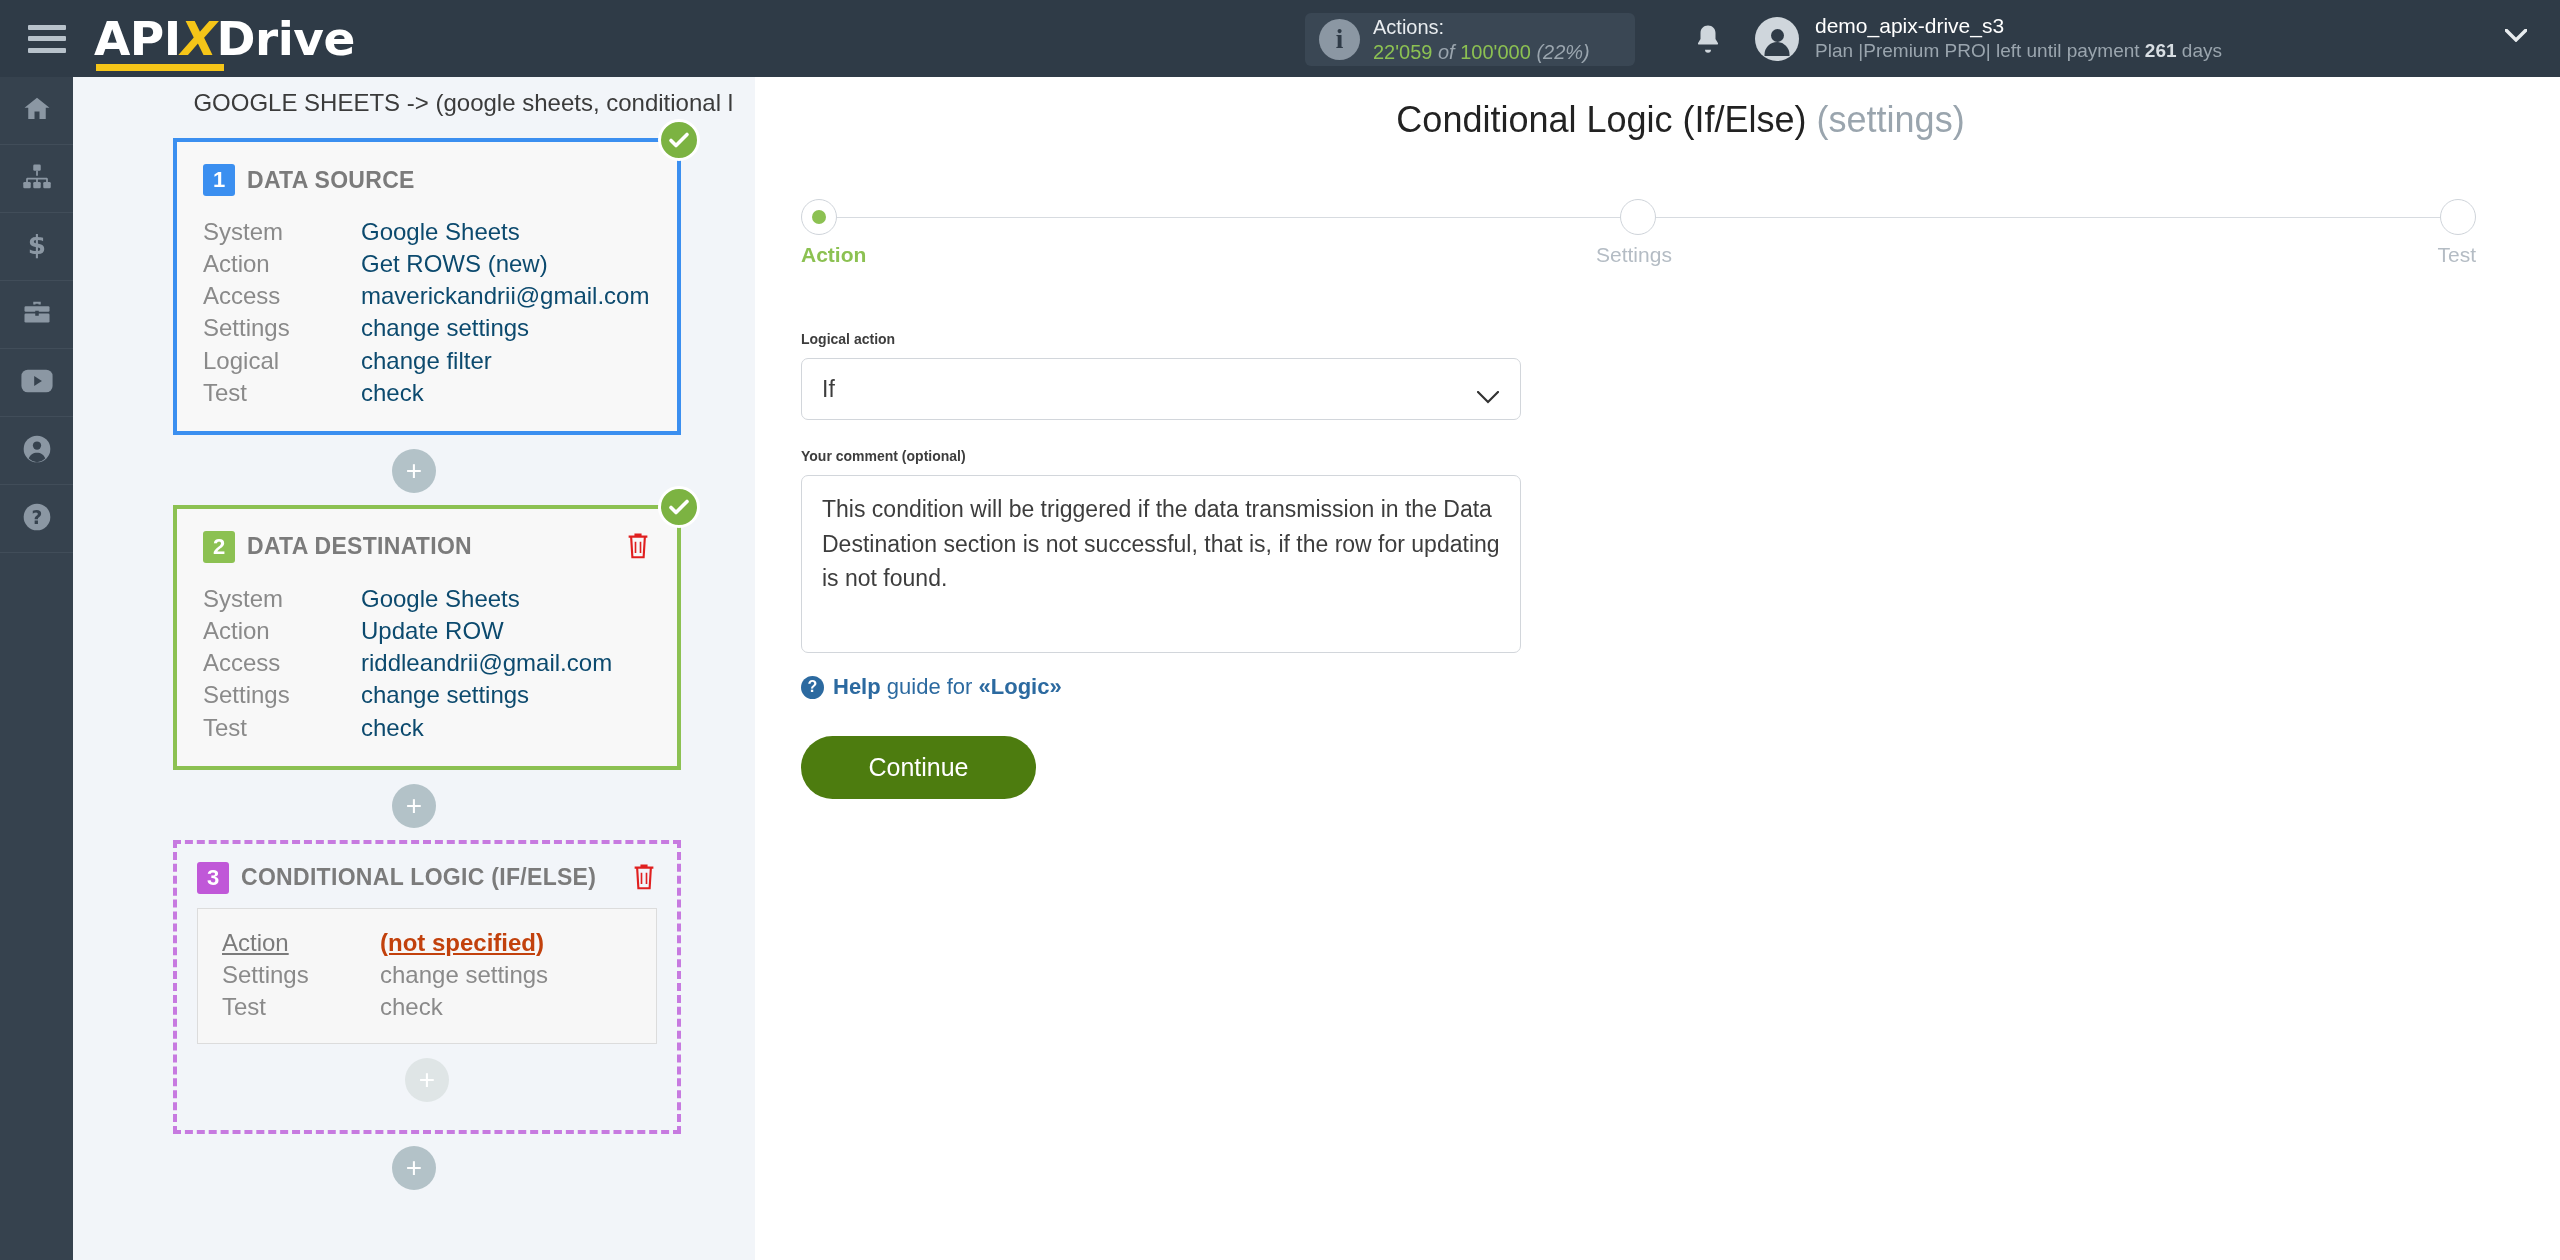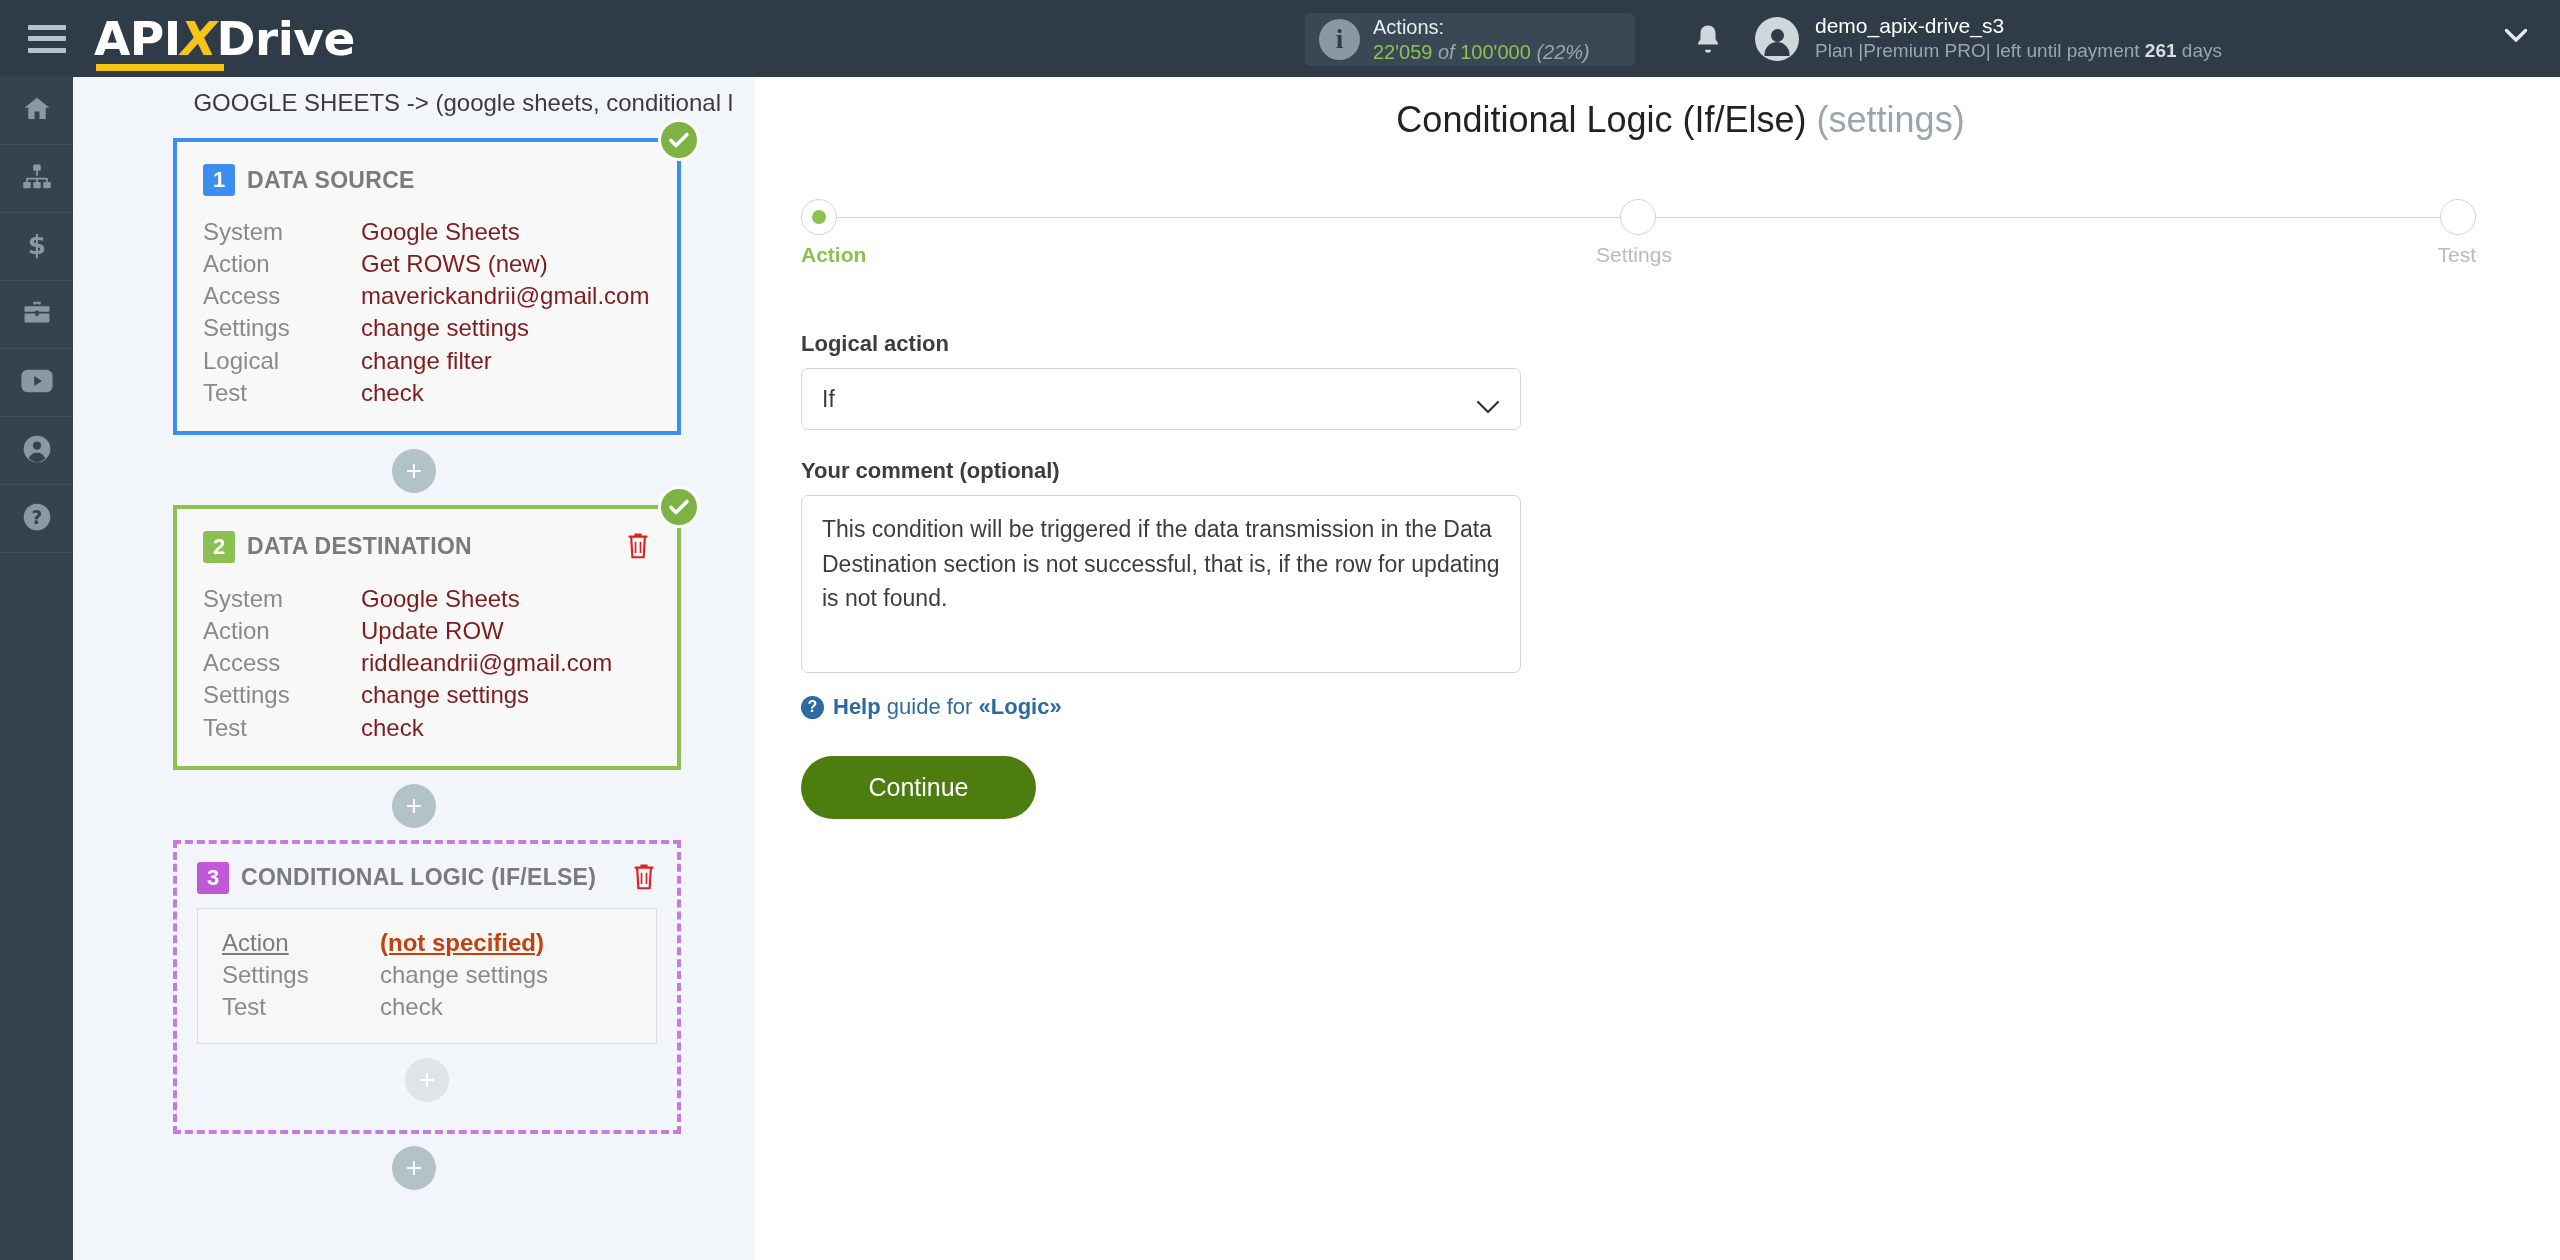--- a/index.html
+++ b/index.html
@@ -144,21 +144,21 @@
   .badge-num.b3 { background: #c058d8; }
   .card-title {
     margin-left: 12px; font-size: 23px; font-weight: bold; color: #7b7b7b;
     letter-spacing: 0.3px;
   }
   .trash { position: absolute; right: 0; top: 0px; cursor: pointer; }
 
   .rows { margin-top: 20px; }
   .row { display: flex; font-size: 24px; line-height: 1.34; }
   .row .k { width: 158px; color: #8a8a8a; flex: none; }
-  .row .v { color: #7f1d1d; cursor: pointer; }
+  .row .v { color: #0c4a6e; cursor: pointer; }
   .row .v.plain { color: #8a8a8a; cursor: default; }
   .row .k.u { text-decoration: underline; color: #7b7b7b; }
   .row .v.bold-link { color: #c2410c; font-weight: bold; text-decoration: underline; }
 
   .inner-panel {
     border: 1px solid #dcdcdc; background: #f7f7f7;
     margin-top: 14px; padding: 18px 24px 20px 24px;
   }
 
   .check-badge {
@@ -196,21 +196,21 @@
   }
   .step.active .dot-inner {
     width: 14px; height: 14px; border-radius: 50%; background: #8cc152;
   }
   .step .slabel {
     position: absolute; top: 44px; font-size: 21px; color: #b4bcc4; white-space: nowrap;
   }
   .step.active .slabel { color: #8cc152; font-weight: bold; }
 
   .form { margin: 56px 0 0 46px; width: 720px; }
-  .flabel { font-size: 22px; color: #3d3d3d; font-weight: bold; margin-bottom: 11px; }
+  .flabel { font-size: 14px; color: #3d3d3d; font-weight: bold; margin-bottom: 11px; }
   .select-box {
     width: 720px; height: 62px; border: 1px solid #d2d6db; border-radius: 7px;
     background: #fff; display: flex; align-items: center; padding: 0 20px;
     font-size: 23px; color: #3d3d3d; position: relative; cursor: pointer;
   }
   .select-box .caret { position: absolute; right: 21px; top: 24px; }
   .textarea-box {
     width: 720px; height: 178px; border: 1px solid #d2d6db; border-radius: 7px;
     background: #fff; padding: 16px 20px; font-size: 23px; color: #3d3d3d;
     line-height: 1.5; resize: none; font-family: "Liberation Sans", sans-serif;

